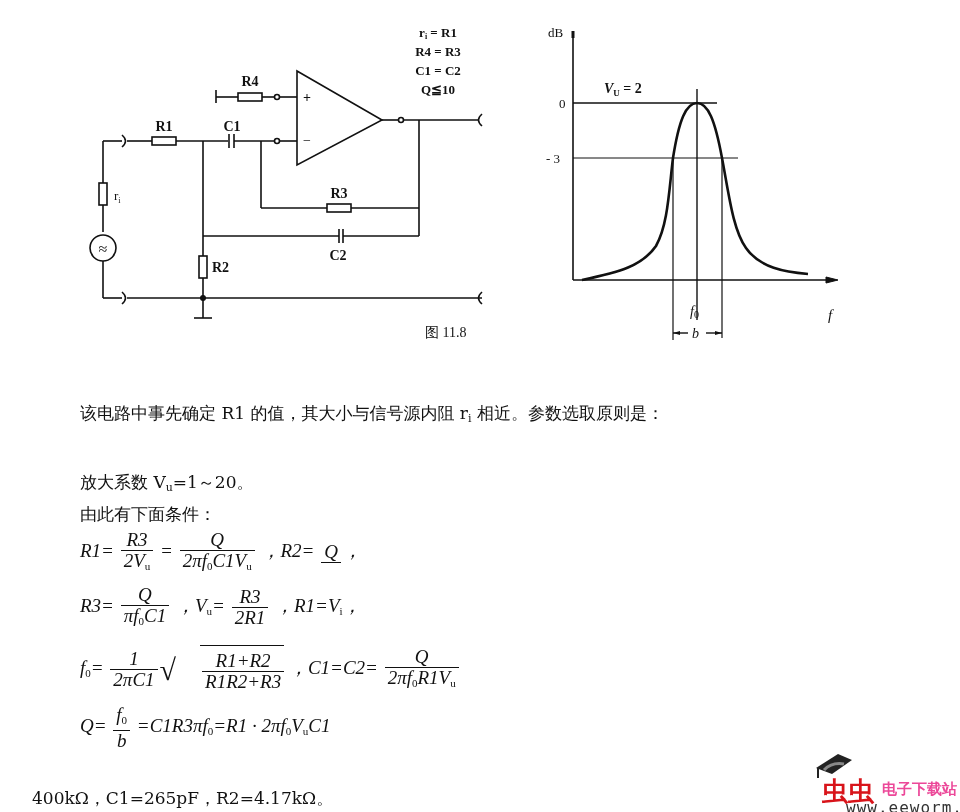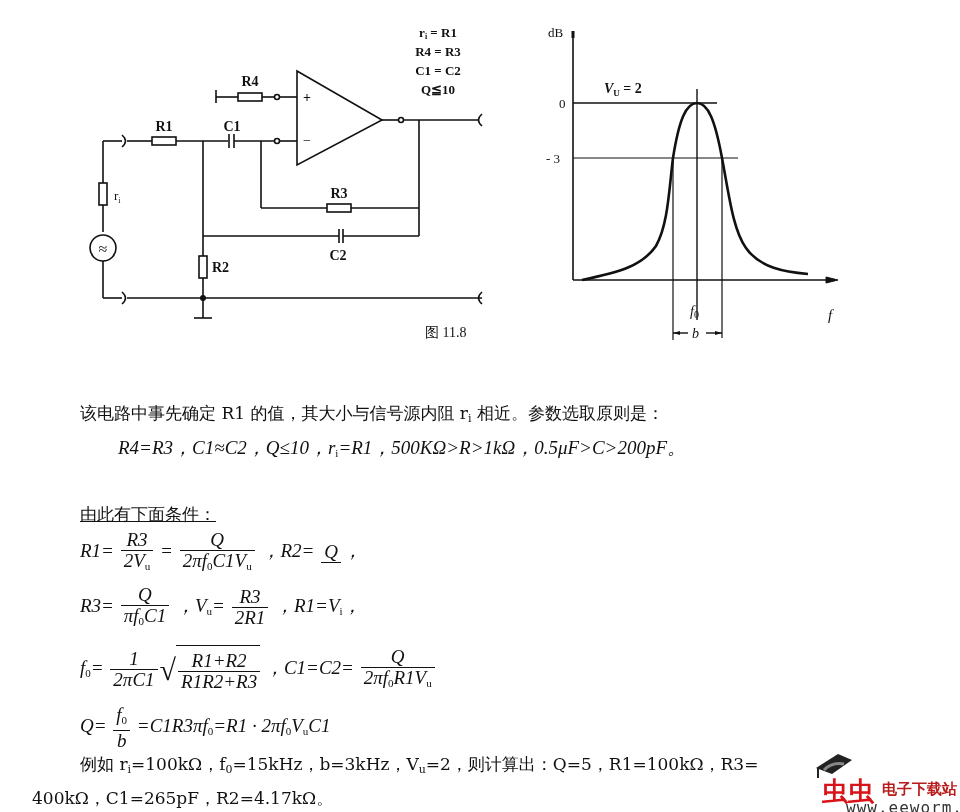--- a/index.html
+++ b/index.html
@@ -6,25 +6,25 @@
   body { width: 960px; height: 812px; position: relative; overflow: hidden; color: #111; font-family: "DejaVu Serif", serif; }
   .abs { position: absolute; }
   svg text { font-family: "Liberation Serif", serif; fill: #111; }
   .bold { font-weight: bold; }
   .it { font-style: italic; }
   .line { position: absolute; left: 0; white-space: nowrap; font-size: 17px; line-height: 22px; font-family: "DejaVu Serif", serif; }
   .math { font-family: "Liberation Serif", serif; font-size: 19px; }
   .frac { display: inline-block; vertical-align: middle; text-align: center; margin: 0 2px; }
   .frac > span { display: block; padding: 0 3px; line-height: 20px; }
   .frac > .num { border-bottom: 1.3px solid #111; }
-  .sqrt { display: inline-block; vertical-align: middle; border-top: 1.3px solid #111; padding-left: 2px; }
+  .sqrt { display: inline-block; vertical-align: middle; border-top: 1.3px solid #111; padding-left: 2px; margin-left: 24px; }
   .sub { font-size: 11px; vertical-align: -3px; font-style: normal; }
   .sup { font-size: 11px; vertical-align: 7px; }
   .wm-logo { color: #d8141a; font-weight: bold; font-size: 26px; font-family: "DejaVu Sans", sans-serif; }
-  .wm-text { font-family: "DejaVu Sans", sans-serif; font-size: 15px; font-weight: bold; color: #b91c1c; }
+  .wm-text { font-family: "DejaVu Sans", sans-serif; font-size: 15px; font-weight: bold; color: #ec4899; }
   .wm-url { font-family: "DejaVu Sans Mono", monospace; font-size: 16px; color: #333; letter-spacing: 1px; }
 </style>
 </head>
 <body>
 
 <svg class="abs" style="left:0;top:0" width="520" height="350" viewBox="0 0 520 350">
   <g stroke="#111" stroke-width="1.6" fill="none">
 
     <line x1="103" y1="141" x2="103" y2="183"></line>
     <line x1="103" y1="141" x2="122" y2="141"></line>
@@ -133,24 +133,24 @@
   <text x="74" y="73" font-size="14" class="bold"><tspan class="it">V</tspan><tspan font-size="9" dy="3">U</tspan><tspan dy="-3"> = 2</tspan></text>
   <text x="160" y="296" font-size="14" class="it">f<tspan font-size="10" dy="2" font-style="normal">0</tspan></text>
   <text x="162" y="318" font-size="14" class="it">b</text>
   <text x="298" y="300" font-size="15" class="it">f</text>
 </svg>
 
 <div class="abs" style="left:0;top:16px;width:956px;height:812px;">
   <div class="line" style="left:80px;top:386px;">
     <span>该电路中事先确定 R1 的值，其大小与信号源内阻 r</span><span class="sub">i</span><span> 相近。参数选取原则是：</span>
   </div>
-  <div class="line math it" style="left:118px;top:421px;">
-    <span>R4=R3，C1≈C2，Q≤10，r</span><span class="sub">i</span><span>=R1，500KΩ&gt;R&gt;1kΩ，0.5μF&gt;C&gt;200pF。</span>
+  <div class="line" style="left:80px;top:455px;">
+    <span>放大系数 V</span><span class="sub">u</span><span>=1～20。</span>
   </div>
-  <div class="line" style="left:80px;top:487px;text-decoration:underline;">
+  <div class="line" style="left:80px;top:487px;">
     <span>由此有下面条件：</span>
   </div>
 
   <div class="line math it" style="left:80px;top:513px;line-height:44px;">
     <span>R1=</span>
     <span class="frac"><span class="num">R3</span><span><span>2V</span><span class="sub">u</span></span></span>
     <span>=</span>
     <span class="frac"><span class="num">Q</span><span><span>2πf</span><span class="sub">0</span>C1V<span class="sub">u</span></span></span>
     <span>，R2=</span>
     <span class="frac"><span class="num">Q</span></span><span>，</span>
@@ -170,23 +170,20 @@
     <span>，C1=C2=</span>
     <span class="frac"><span class="num">Q</span><span><span>2πf</span><span class="sub">0</span>R1V<span class="sub">u</span></span></span>
   </div>
 
   <div class="line math it" style="left:80px;top:688px;line-height:44px;">
     <span>Q=</span>
     <span class="frac"><span class="num"><span>f</span><span class="sub">0</span></span><span>b</span></span>
     <span>=C1R3πf</span><span class="sub">0</span><span>=R1 · 2πf</span><span class="sub">0</span><span>V</span><span class="sub">u</span><span>C1</span>
   </div>
 
-  <div class="line" style="left:80px;top:737px;">
-    <span>例如 r</span><span class="sub">i</span><span>=100kΩ，f</span><span class="sub">0</span><span>=15kHz，b=3kHz，V</span><span class="sub">u</span><span>=2，则计算出：Q=5，R1=100kΩ，R3=</span>
-  </div>
   <div class="line" style="left:32px;top:771px;">
     <span>400kΩ，C1=265pF，R2=4.17kΩ。</span>
   </div>
 </div>
 
 <div class="abs" style="left:806px;top:750px;width:154px;height:62px;">
   <svg class="abs" style="left:8px;top:0" width="40" height="30" viewBox="0 0 40 30">
     <path d="M2 18 L24 4 L38 10 L18 24 Z" fill="#222"></path>
     <path d="M10 20 Q18 12 30 14" stroke="#888" stroke-width="3" fill="none"></path>
     <line x1="4" y1="18" x2="4" y2="28" stroke="#222" stroke-width="2"></line>

